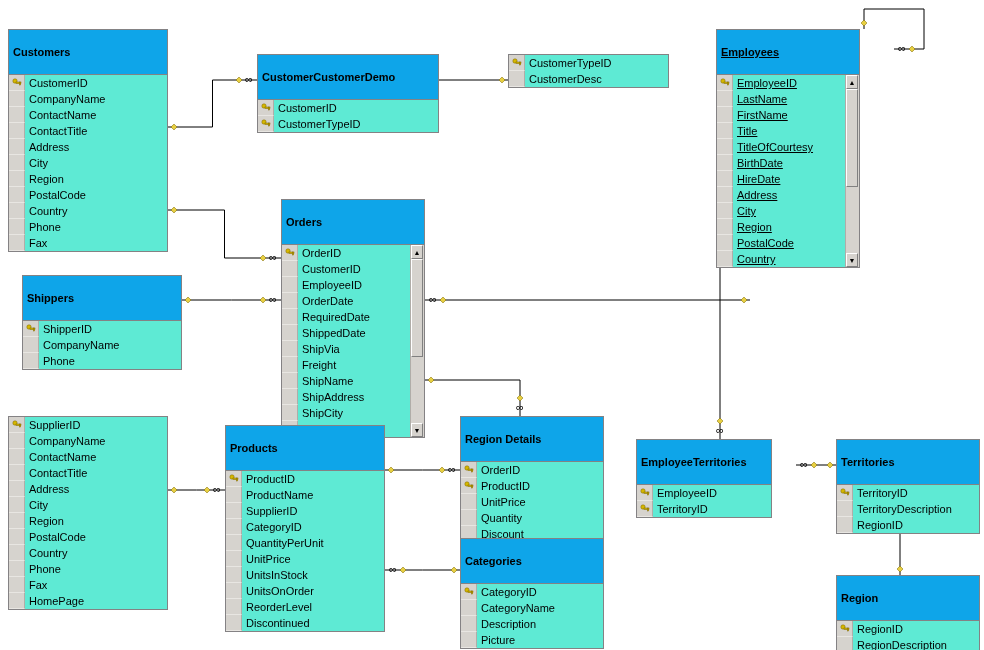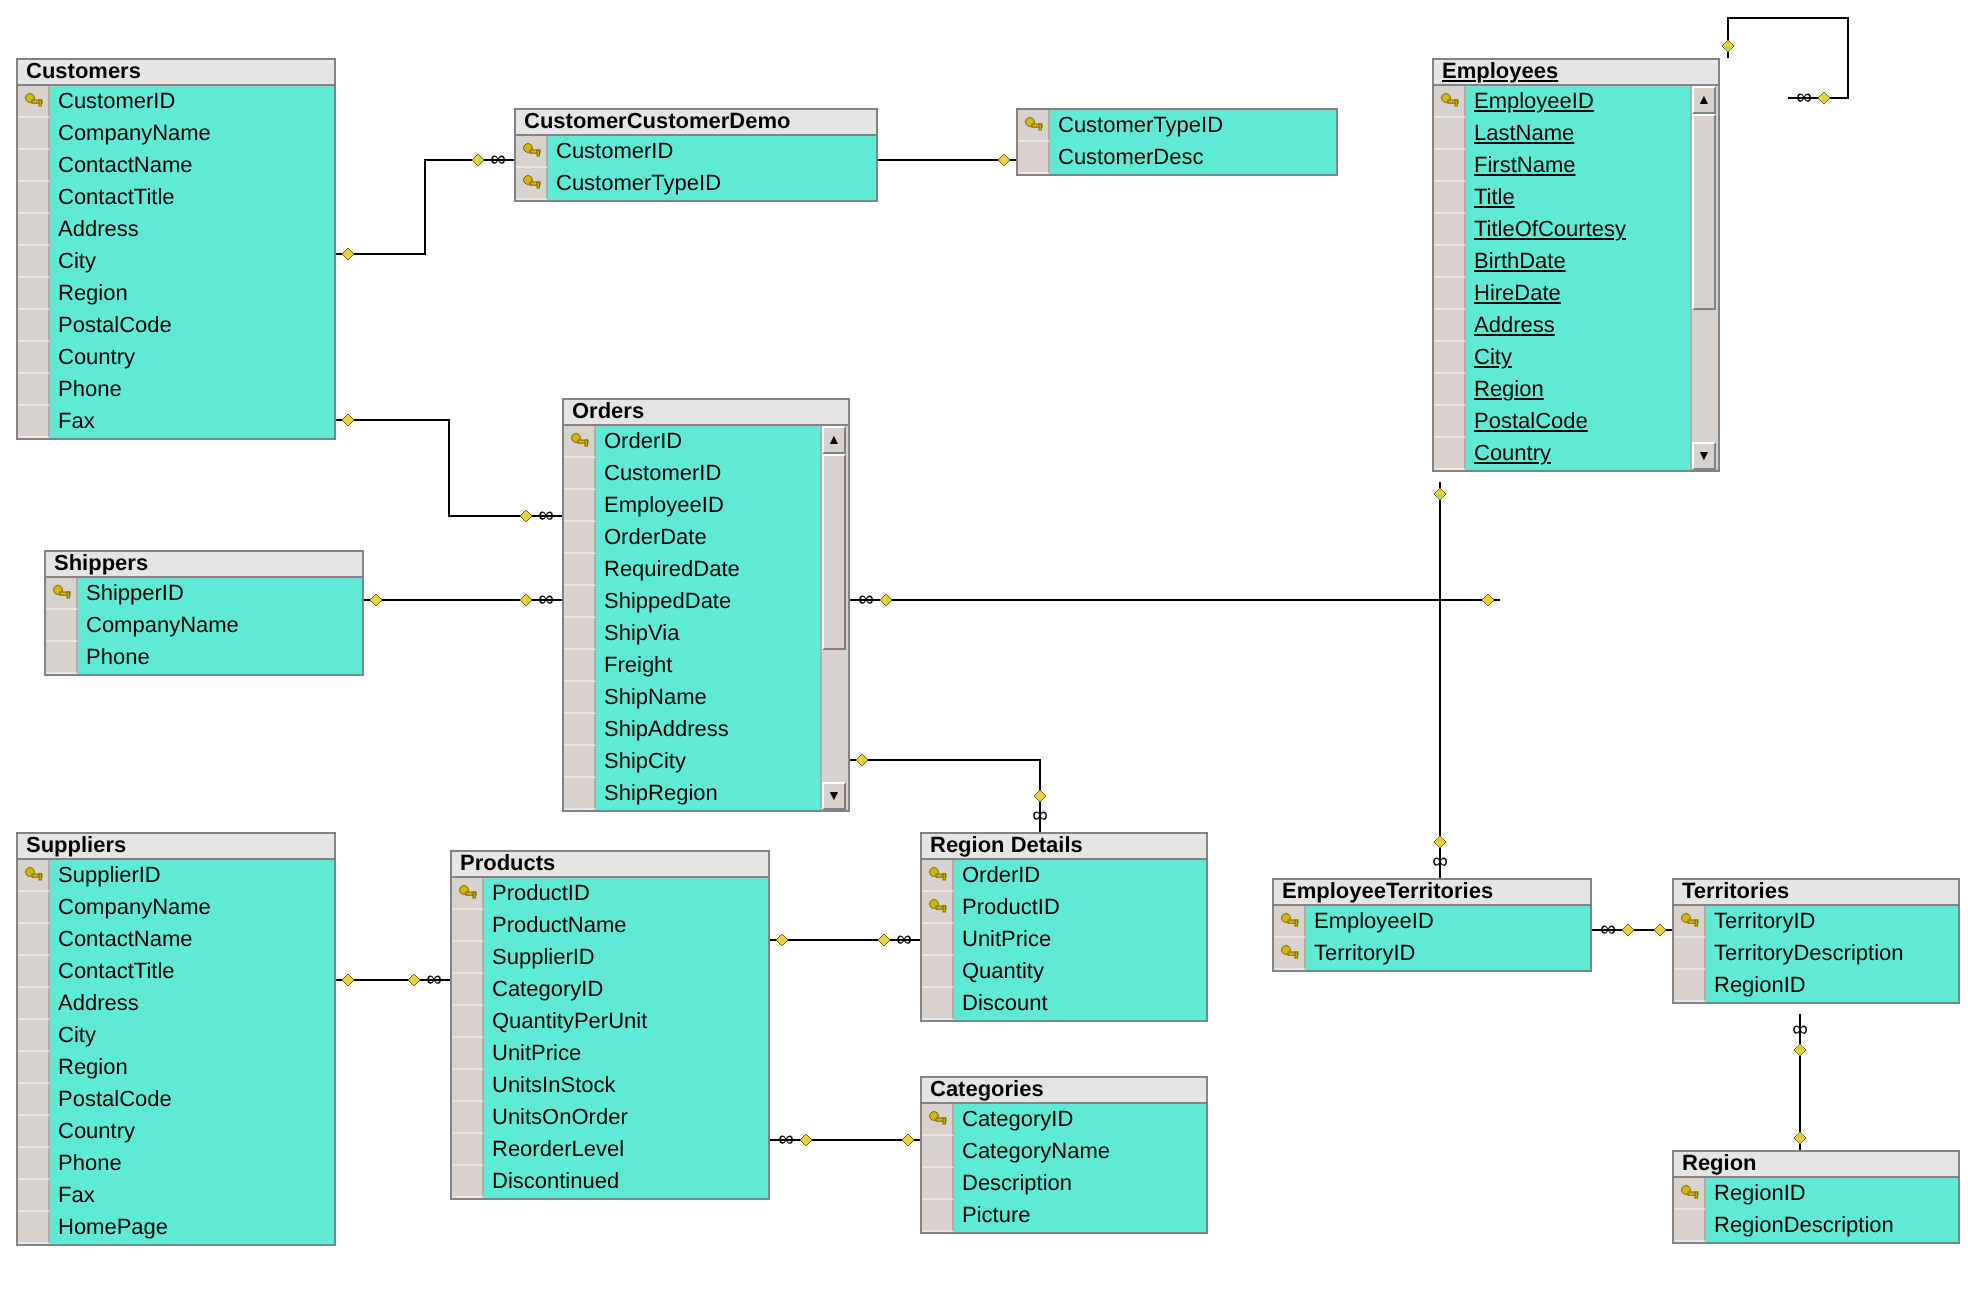--- a/index.html
+++ b/index.html
@@ -13,24 +13,24 @@
     position: relative;
     overflow: hidden;
   }
   .table {
     position: absolute;
     border: 1px solid #848284;
     background: #fff;
     box-sizing: border-box;
   }
   .table-header {
-    background: #e5e5e5;
+    background: #0ea5e9;
     border-bottom: 1px solid #848284;
     font-weight: bold;
-    padding: 0 4px;
+    padding: 16px 4px;
     font-size: 11px;
     color: #000;
   }
   .table-body {
     background: #5eead4;
     position: relative;
   }
   .row {
     display: flex;
     align-items: center;
@@ -508,21 +508,20 @@
           <div class="cell-icon"></div>
           <div class="cell-label">Quantity</div>
         </div>
         <div class="row">
           <div class="cell-icon"></div>
           <div class="cell-label">Discount</div>
         </div>
       </div>
     </div>
     <div class="table" style="left: 8px; top: 416px; width: 160px;">
-      <div class="table-header">Suppliers</div>
       <div class="table-body">
         <div class="row">
           <div class="cell-icon key-icon">
             <svg width="12" height="12" viewBox="0 0 12 12">
               <g fill="#D6B800" stroke="#7A6400" stroke-width="0.5">
                 <circle cx="4" cy="4" r="2.2"></circle>
                 <rect x="5" y="5" width="5" height="1.6"></rect>
                 <rect x="8.5" y="5" width="1.2" height="3"></rect>
               </g>
             </svg>
@@ -650,21 +649,21 @@
         <div class="row">
           <div class="cell-icon"></div>
           <div class="cell-label">Description</div>
         </div>
         <div class="row">
           <div class="cell-icon"></div>
           <div class="cell-label">Picture</div>
         </div>
       </div>
     </div>
-    <div class="table" style="left: 636px; top: 439px; width: 160px;">
+    <div class="table" style="left: 636px; top: 439px; width: 136px;">
       <div class="table-header">EmployeeTerritories</div>
       <div class="table-body">
         <div class="row">
           <div class="cell-icon key-icon">
             <svg width="12" height="12" viewBox="0 0 12 12">
               <g fill="#D6B800" stroke="#7A6400" stroke-width="0.5">
                 <circle cx="4" cy="4" r="2.2"></circle>
                 <rect x="5" y="5" width="5" height="1.6"></rect>
                 <rect x="8.5" y="5" width="1.2" height="3"></rect>
               </g>

